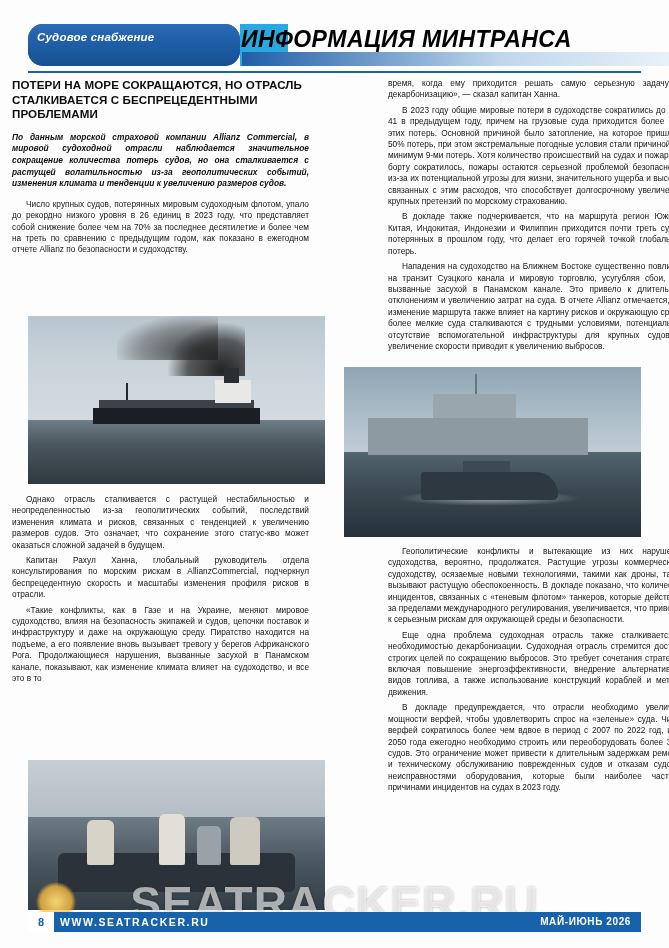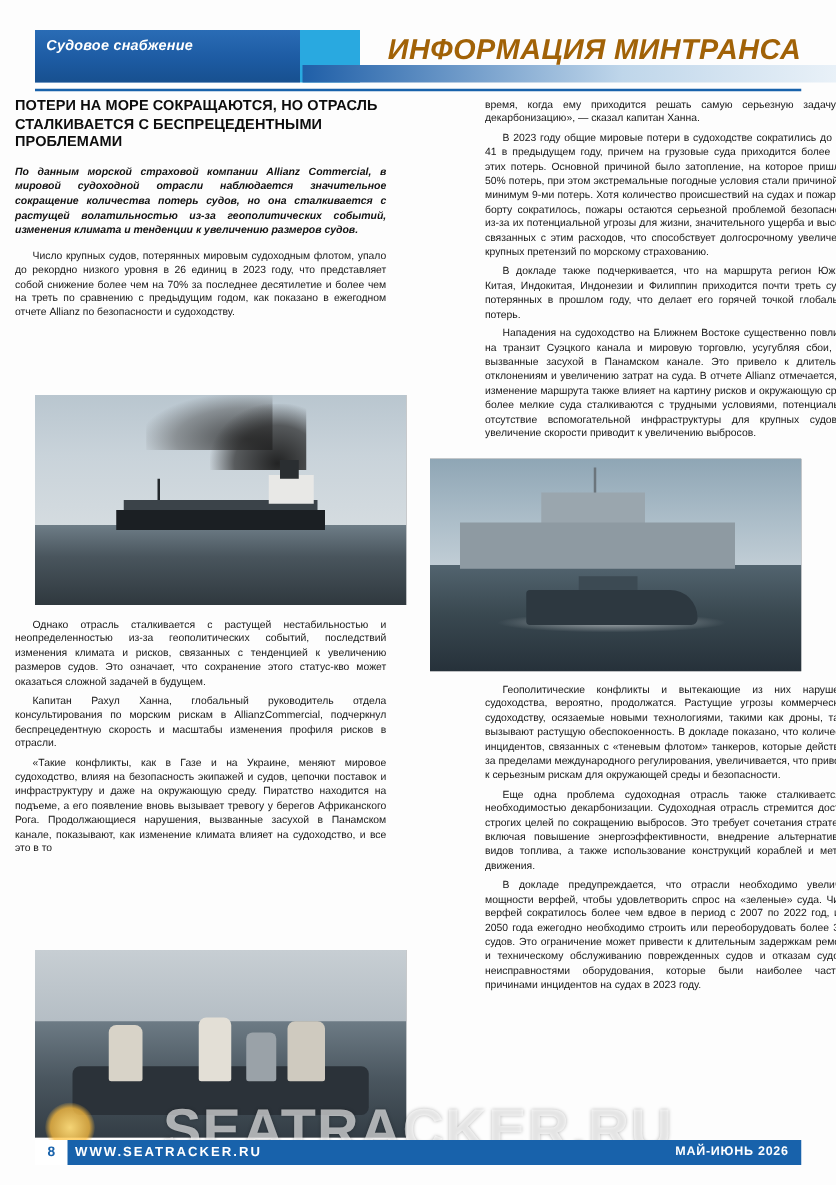--- a/index.html
+++ b/index.html
@@ -31,20 +31,21 @@
     width: 613px;
     height: 44px;
   }
   .header-left {
     position: absolute;
     left: 0; top: 0;
     width: 212px;
     height: 42px;
     background: #1f5fa8;
     overflow: hidden;
+    border-radius: 15px;
   }
   .header-left-band {
     position: absolute;
     left: 0;
     top: 0;
     width: 212px;
     height: 42px;
     background: linear-gradient(180deg, #2a6cb5 0%, #1d5ba3 55%, #17508f 100%);
   }
   .header-left-text {
@@ -74,22 +75,22 @@
     top: 28px;
     width: 427px;
     height: 14px;
     background: linear-gradient(90deg, #1f5fa8 0%, #bfd6ea 60%, #e9f1f8 100%);
   }
   .header-title {
     position: absolute;
     right: 0;
     top: 2px;
     width: 400px;
-    text-align: right;
-    color: #a16207;
+    text-align: left;
+    color: #000000;
     font-size: 23px;
     font-weight: bold;
     font-style: italic;
     letter-spacing: 0.4px;
   }
   .header-rule {
     position: absolute;
     left: 0;
     top: 47px;
     width: 613px;

